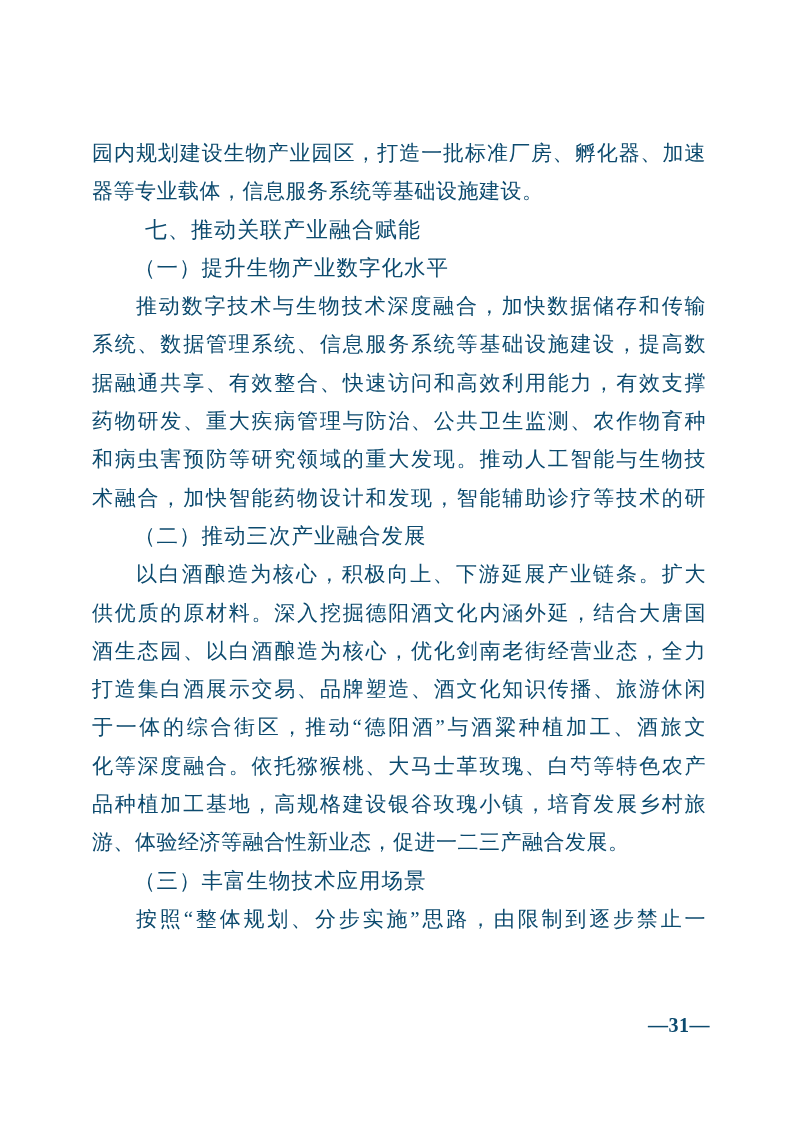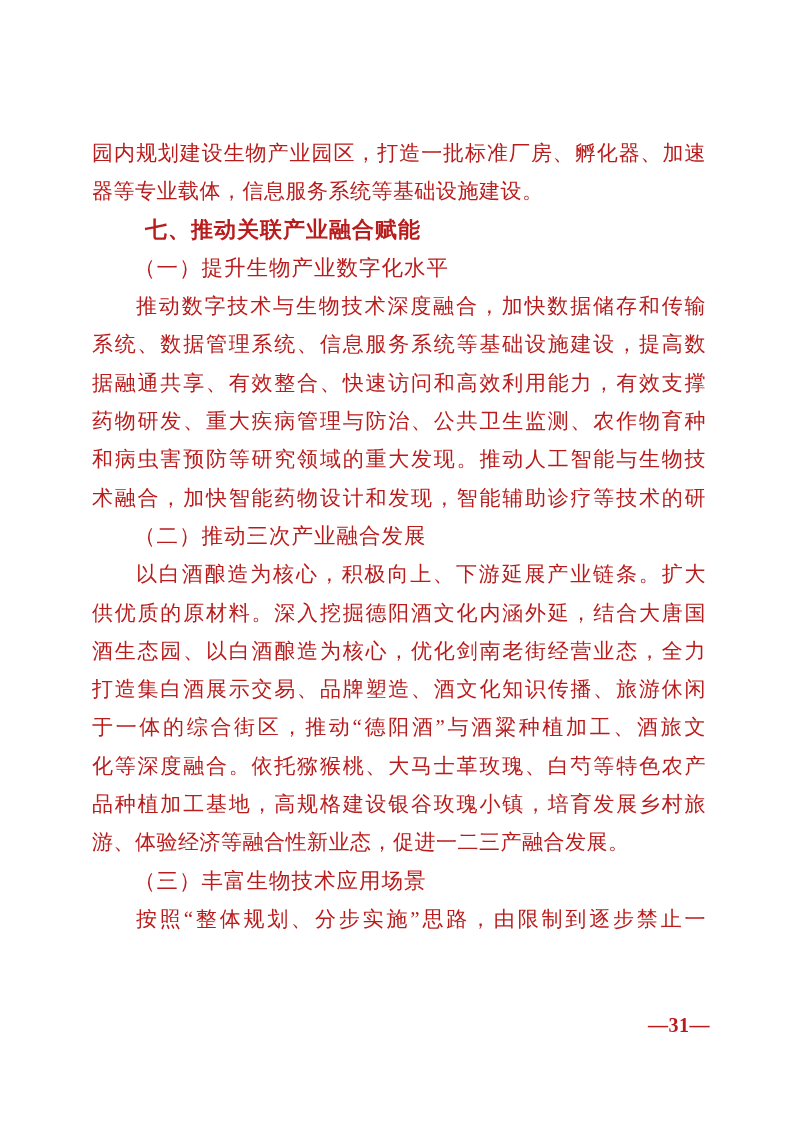--- a/index.html
+++ b/index.html
@@ -4,21 +4,21 @@
 <style>
   * { margin: 0; padding: 0; box-sizing: border-box; }
   html, body { background: #e8e8e8; }
   .page {
     position: relative;
     width: 793px;
     height: 1122px;
     margin: 0 auto;
     background: #ffffff;
     overflow: hidden;
-    color: #b91c1c;
+    color: #0c4a6e;
     font-family: "Liberation Serif", "DejaVu Serif", serif;
     padding-left: 12px;
   }
   .content {
     position: absolute;
     left: 92px;
     top: 134px;
     width: 614px;
   }
   .line {
@@ -29,21 +29,21 @@
     letter-spacing: 0.5px;
   }
   .full {
     white-space: normal;
     text-align: justify;
     text-align-last: justify;
   }
   .indent { text-indent: 44px; }
   .h1 {
     font-family: "Liberation Sans", "DejaVu Sans", sans-serif;
-    font-weight: 700;
+    font-weight: 400;
     font-size: 22px;
     padding-left: 53px;
     letter-spacing: 1px;
   }
   .h2 {
     padding-left: 42px;
     font-size: 21.5px;
     letter-spacing: 1px;
   }
   .page-number {

